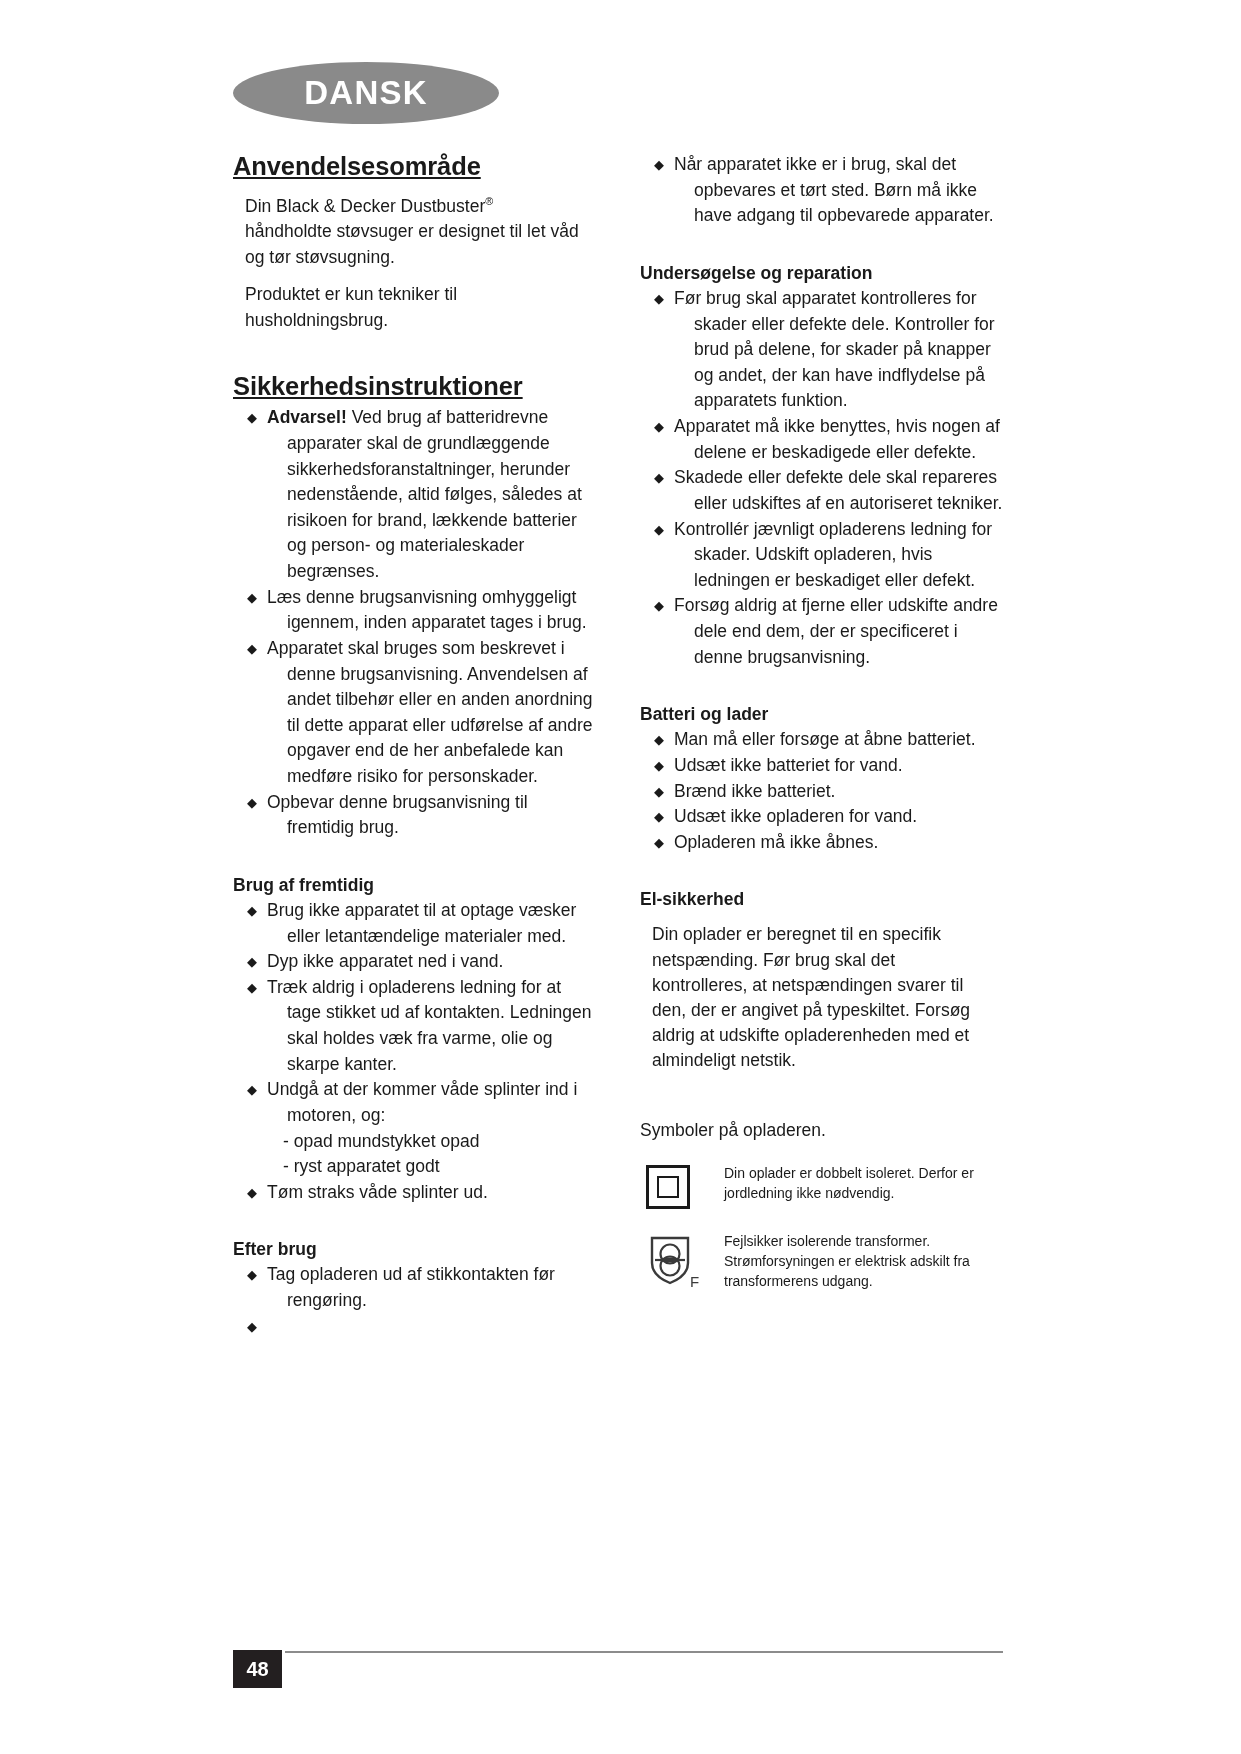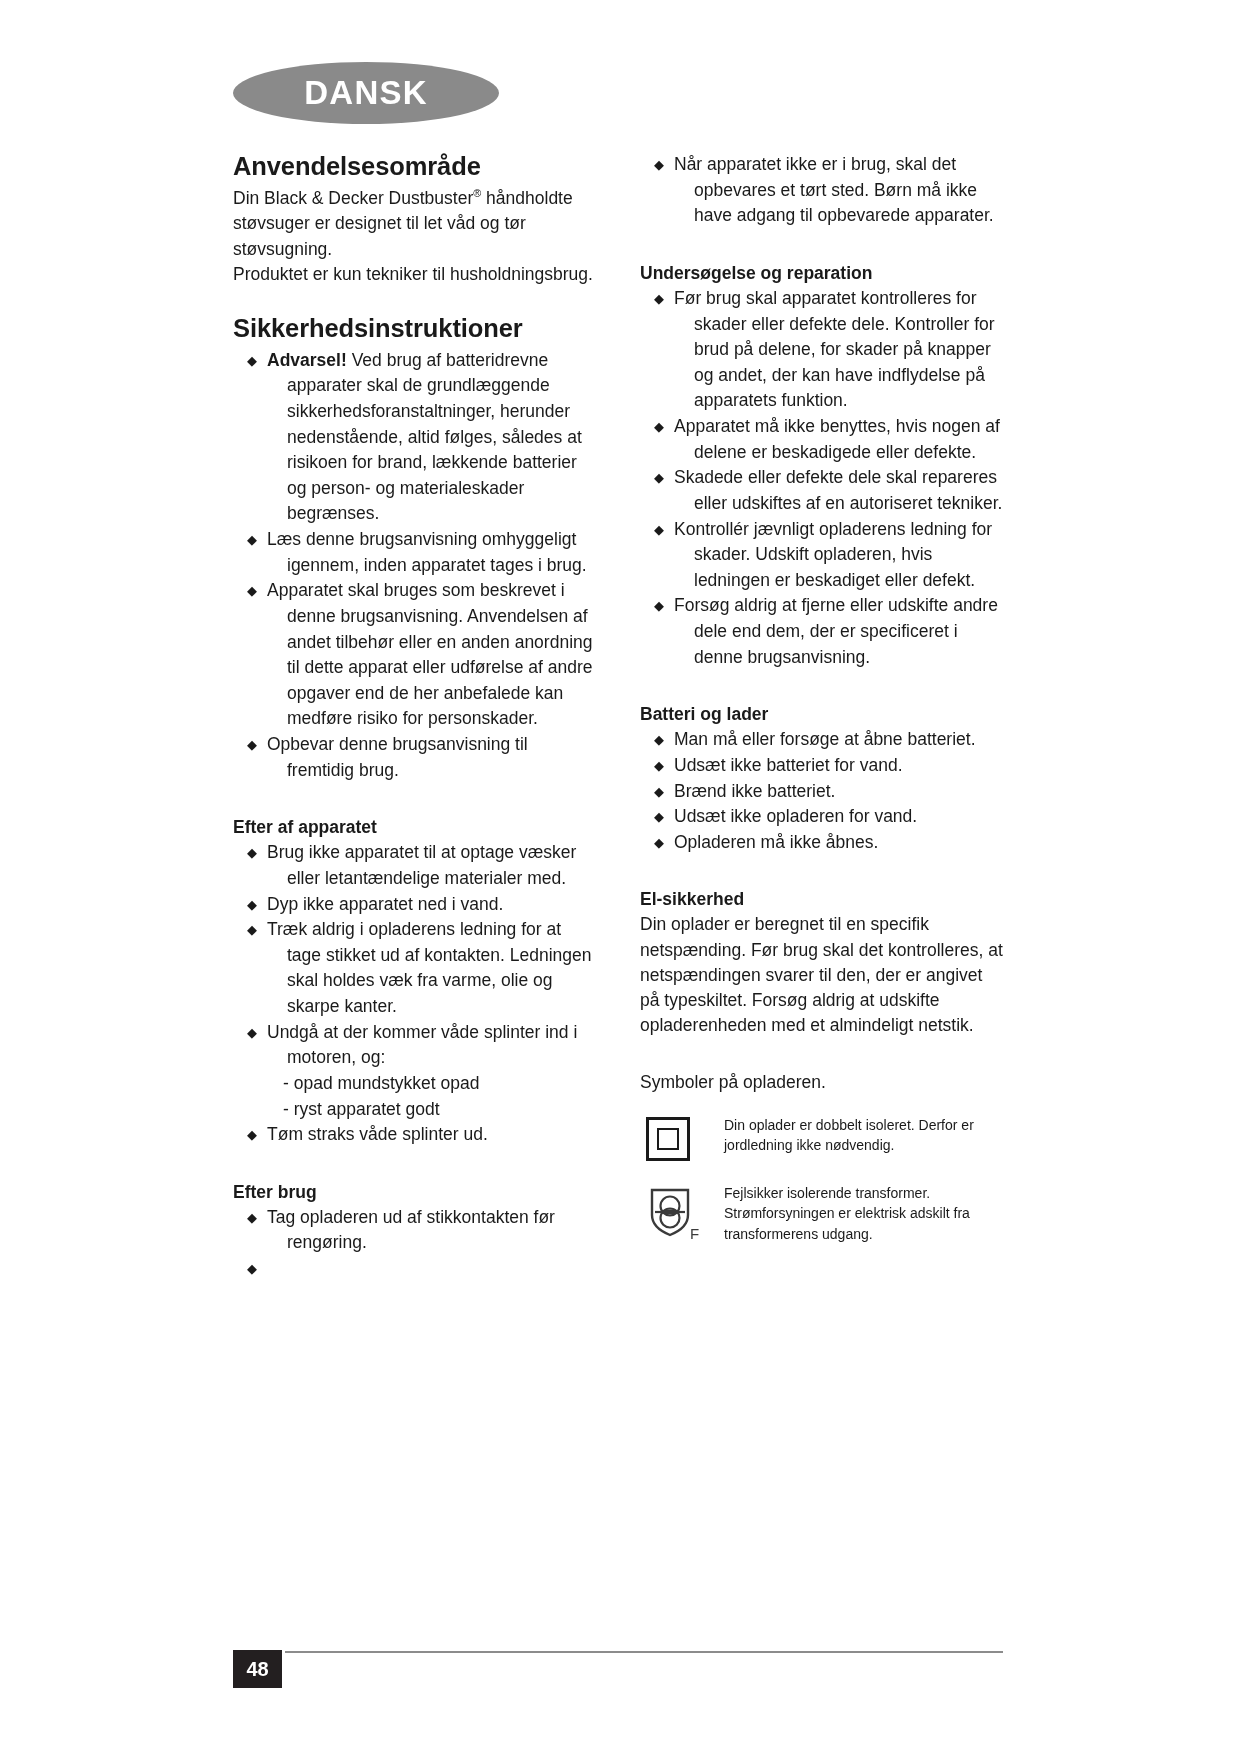--- a/index.html
+++ b/index.html
@@ -84,36 +84,37 @@
   .col {
     width: 363px;
   }
 
   h2.sec-major {
     font-size: 25.5px;
     font-weight: bold;
     margin: 0 0 4px 0;
     line-height: 1.16;
     letter-spacing: -0.1px;
+    text-decoration: underline;
   }
   h3.sec-minor {
     font-size: 17.5px;
     font-weight: bold;
     margin: 0 0 2px 0;
     line-height: 1.2;
   }
   h3.sec-plain {
     font-size: 17.5px;
     font-weight: normal;
     margin: 0 0 2px 0;
     line-height: 1.2;
   }
   p.para {
     font-size: 17.5px;
-    margin: 0;
+    margin: 12px;
     line-height: 1.465;
   }
   p.para.tight { line-height: 1.44; }
 
   ul.bullets {
     list-style: none;
     margin: 0;
     padding: 0;
   }
   ul.bullets > li {
@@ -266,21 +267,21 @@
             <span class="li-text">Apparatet skal bruges som beskrevet i denne brugsanvisning. Anvendelsen af andet tilbehør eller en anden anordning til dette apparat eller udførelse af andre opgaver end de her anbefalede kan medføre risiko for personskader.</span>
           </li>
           <li class="hanging">
             <span class="bullet-glyph">◆</span>
             <span class="li-text">Opbevar denne brugsanvisning til fremtidig brug.</span>
           </li>
         </ul>
 
         <div class="gap-lg"></div>
 
-        <h3 class="sec-minor">Efter af apparatet</h3>
+        <h3 class="sec-minor">Brug af fremtidig</h3>
         <ul class="bullets">
           <li class="hanging">
             <span class="bullet-glyph">◆</span>
             <span class="li-text">Brug ikke apparatet til at optage væsker eller letantændelige materialer med.</span>
           </li>
           <li class="hanging">
             <span class="bullet-glyph">◆</span>
             <span class="li-text">Dyp ikke apparatet ned i vand.</span>
           </li>
           <li class="hanging">

